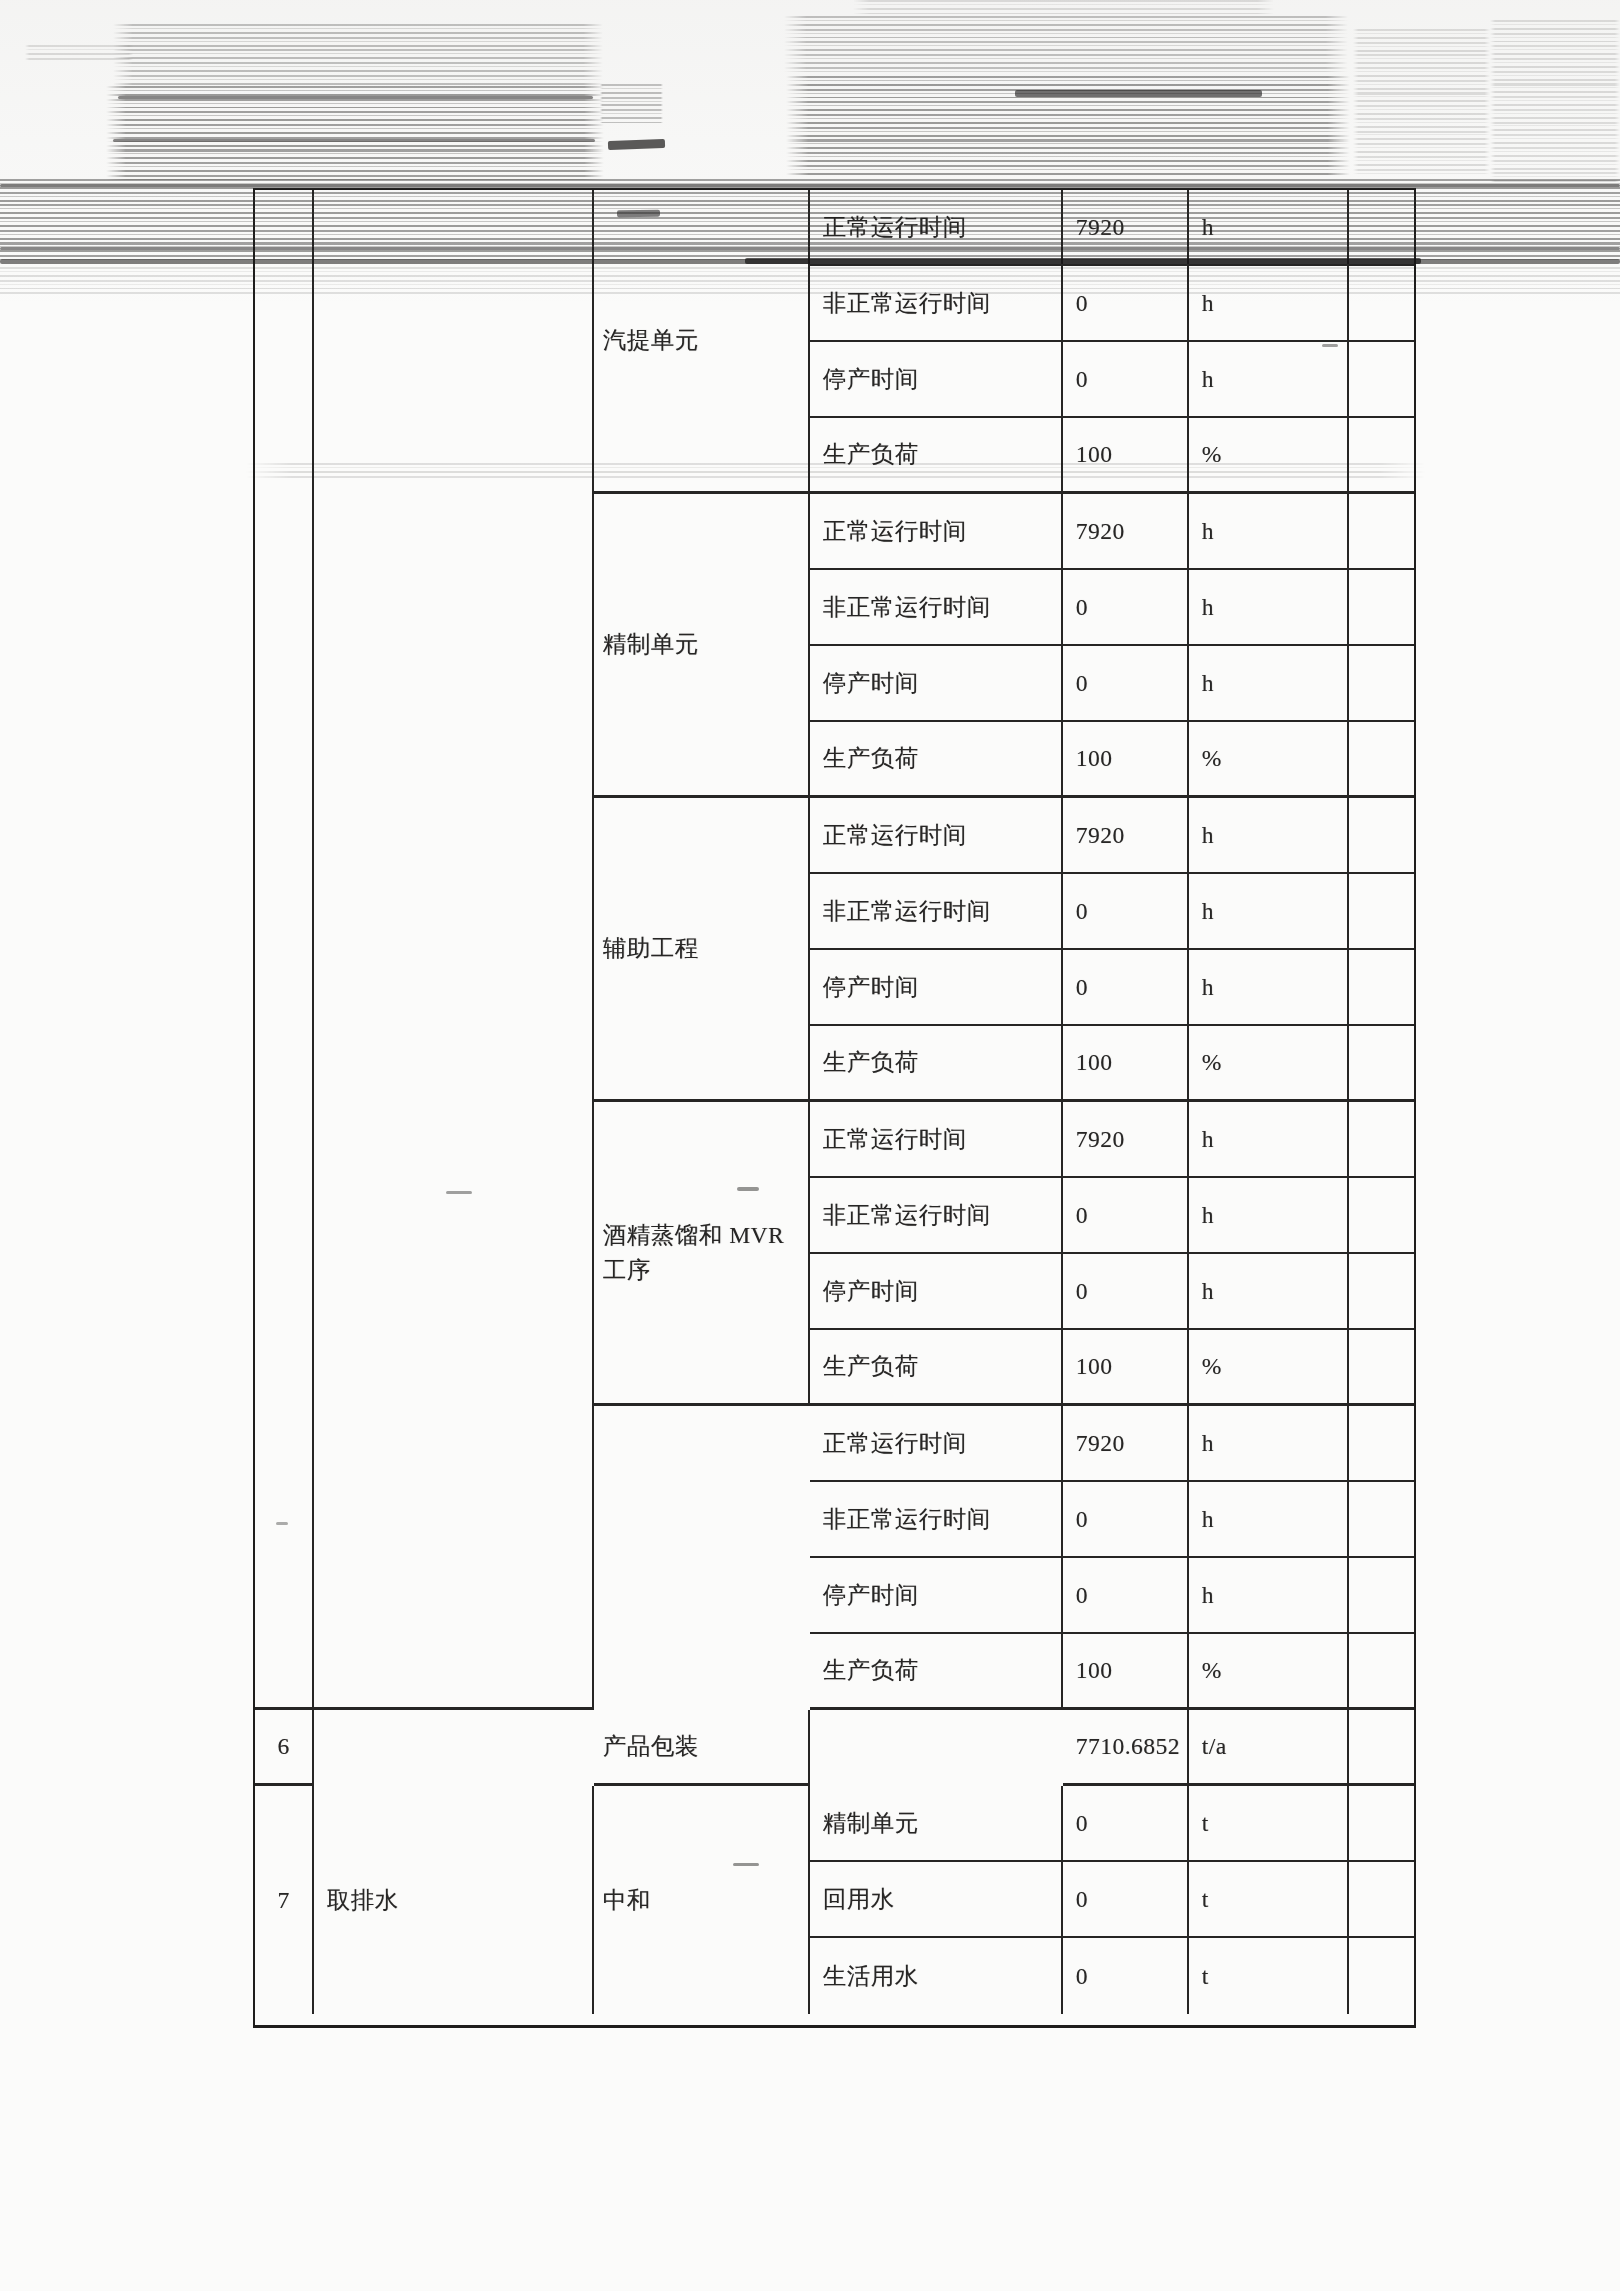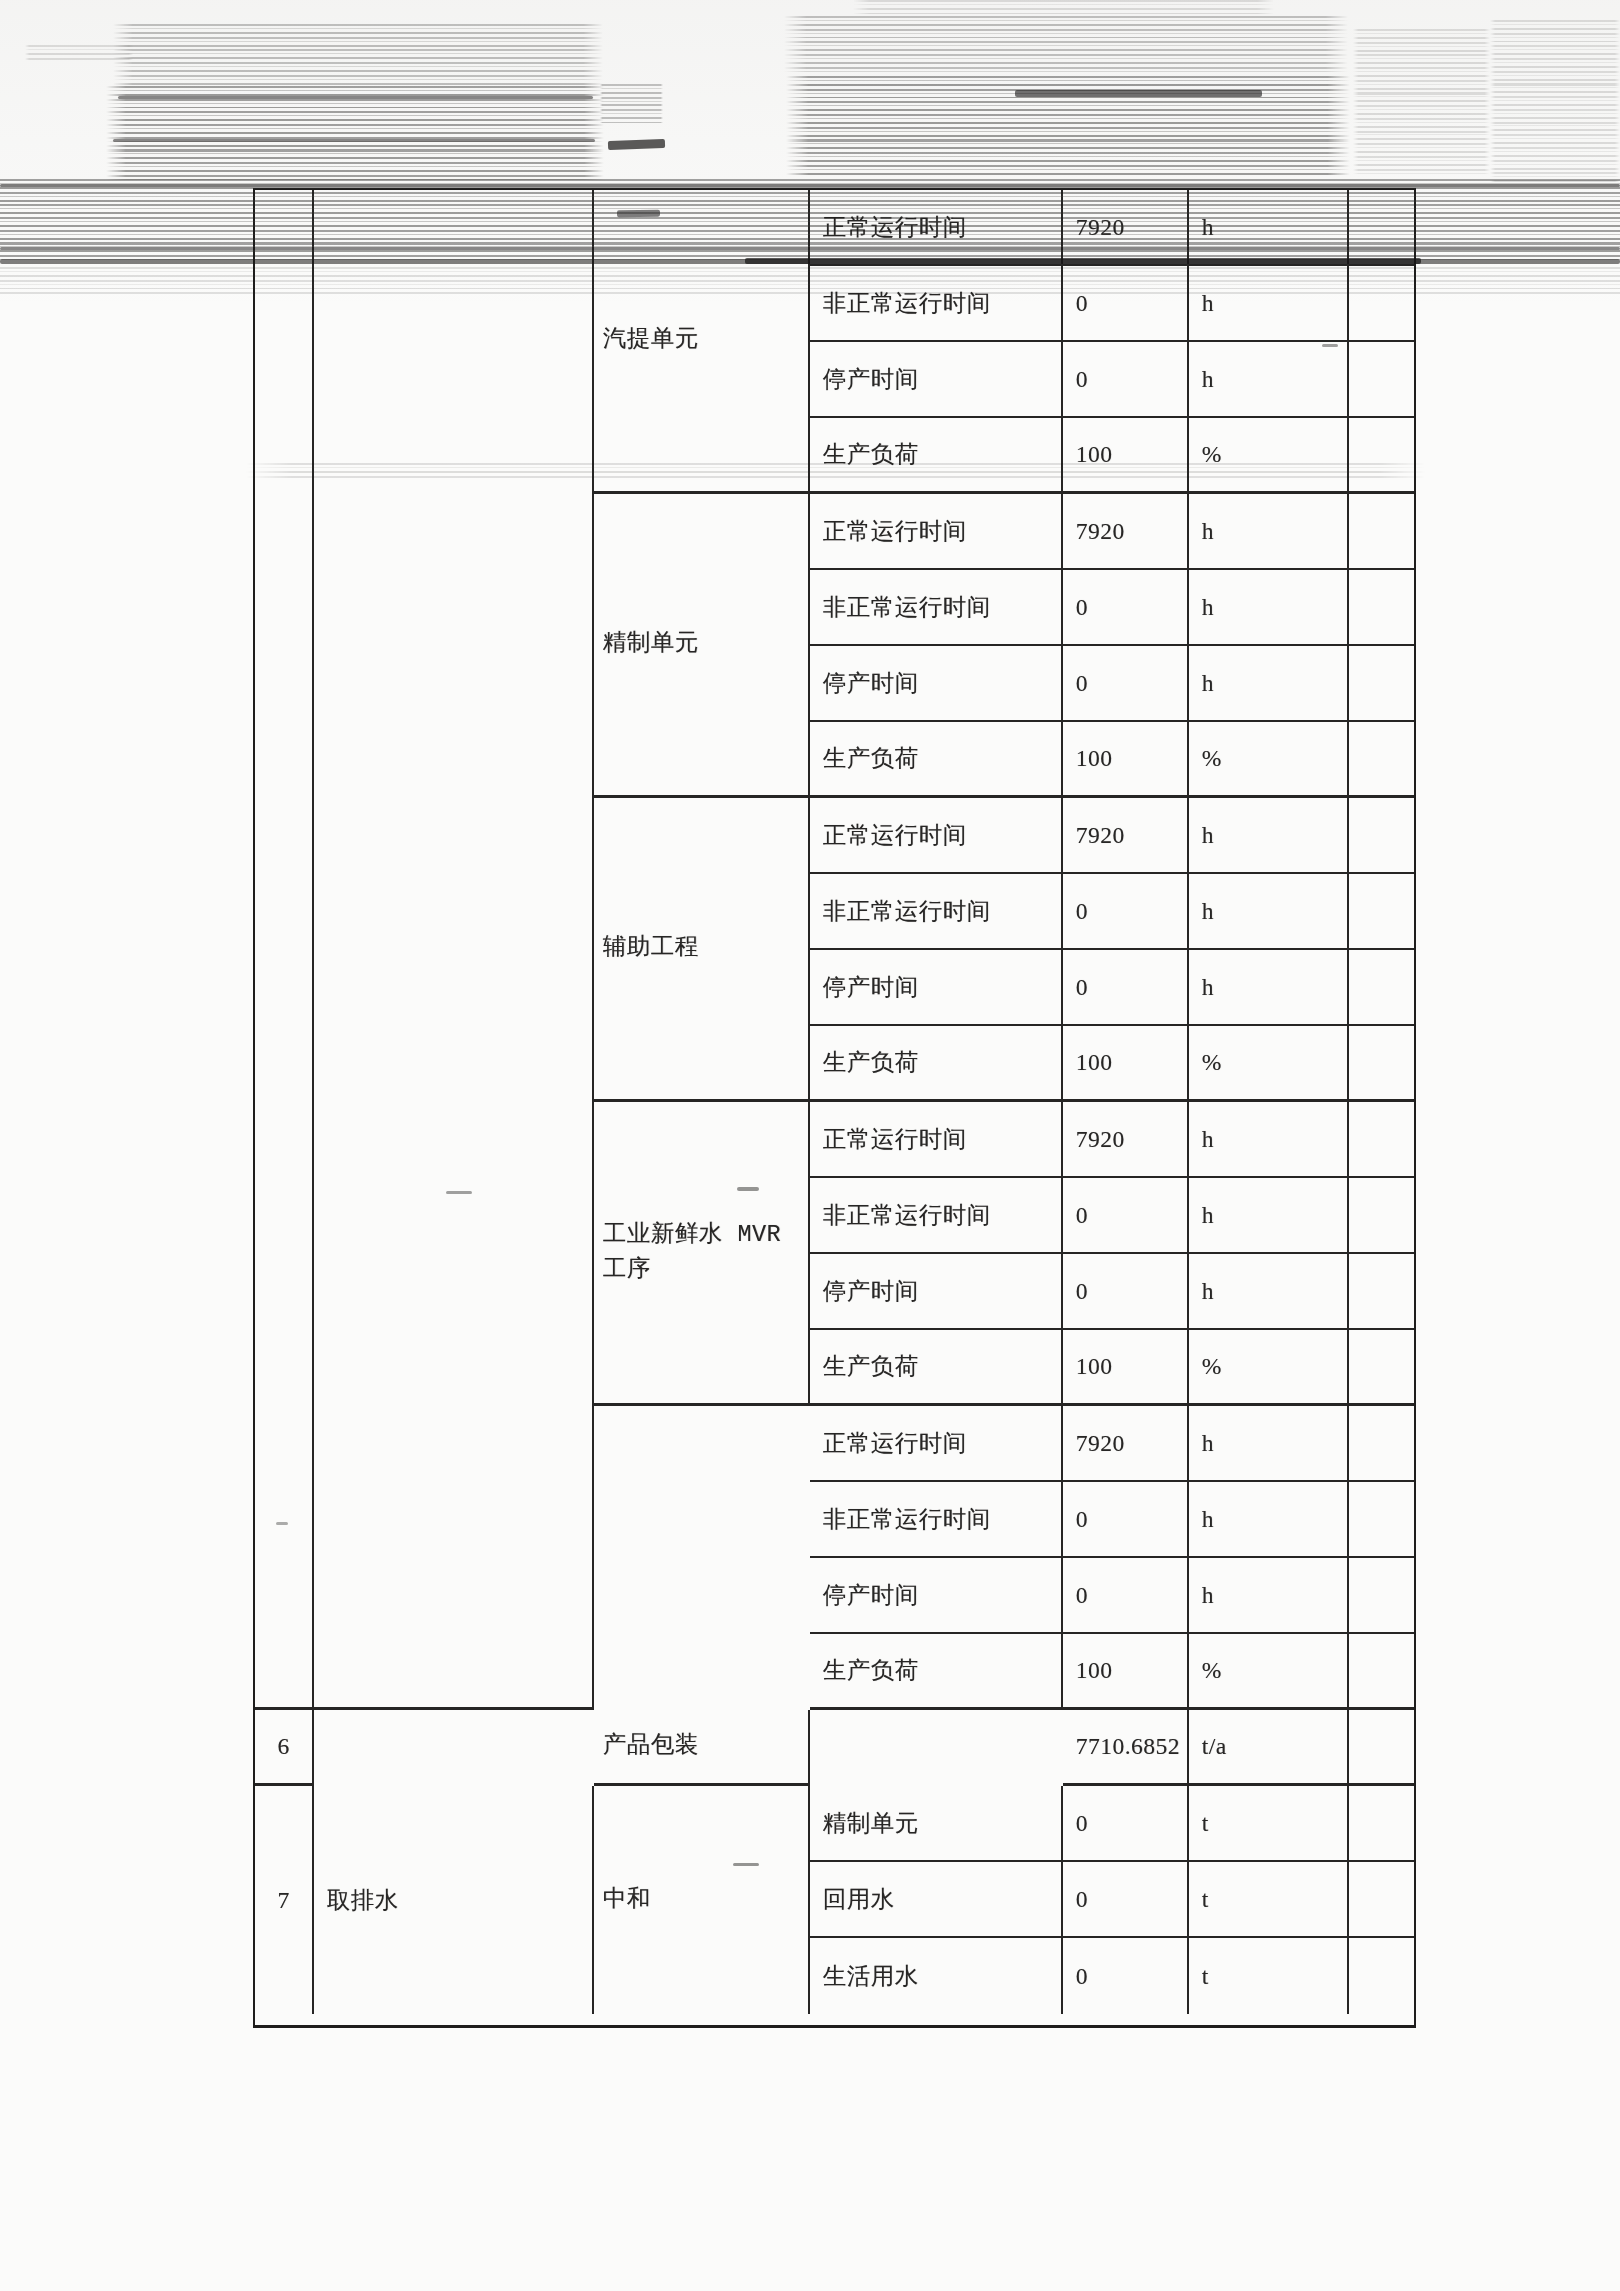--- a/index.html
+++ b/index.html
@@ -8,21 +8,21 @@
   
   .tbl{position:absolute;left:253px;top:188px;width:1159px;height:1835px;
        display:grid;box-sizing:content-box;
        grid-template-columns:59px 280px 216px 253px 126px 160px 65px;
        grid-template-rows:repeat(24,76px);
        border:2.5px solid #1e1d1c;border-bottom-width:3.9px;}
   .cell{box-sizing:border-box;border-right:2px solid #262524;border-bottom:2px solid #262524;
         display:flex;align-items:center;font-size:23.5px;letter-spacing:0.5px;
         text-shadow:0.4px 0.4px 0.7px rgba(40,38,36,.38);line-height:1.45;}
   .pad{padding-left:12.7px;}
-  .pad8{padding-left:8.8px;padding-right:3.9px;font-family:Liberation Mono, monospace;}
+  .pad8{padding-left:8.8px;padding-right:3.9px;}
   .ctr{justify-content:center;}
   .tb{border-bottom-width:3.4px;}
   .nb{border-bottom:none;}
   .nr{border-right:none;}
   
   .streaks{position:absolute;pointer-events:none;
     background-image:repeating-linear-gradient(to bottom,
       rgba(28,27,26,.42) 0px, rgba(28,27,26,.42) 2px,
       rgba(255,255,255,0) 2px, rgba(255,255,255,0) 3.9px,
       rgba(75,73,70,.30) 3.9px, rgba(75,73,70,.30) 4.9px,
@@ -48,21 +48,21 @@
     <div class="cell ctr tb" style="grid-area:1/1/21/2"></div>
     <div class="cell ctr tb" style="grid-area:21/1/22/2">6</div>
     <div class="cell ctr nb" style="grid-area:22/1/25/2">7</div>
 
     <div class="cell pad tb" style="grid-area:1/2/21/3"></div>
     <div class="cell pad nb" style="grid-area:22/2/25/3">取排水</div>
 
     <div class="cell pad8 tb" style="grid-area:1/3/5/4">汽提单元</div>
     <div class="cell pad8 tb" style="grid-area:5/3/9/4">精制单元</div>
     <div class="cell pad8 tb" style="grid-area:9/3/13/4">辅助工程</div>
-    <div class="cell pad8 tb" style="grid-area:13/3/17/4">工业新鲜水 MVR 工序</div>
+    <div class="cell pad8 tb" style="grid-area:13/3/17/4">酒精蒸馏和 MVR 工序</div>
     <div class="cell pad8 nb" style="grid-area:22/3/25/4">中和</div>
     <div class="cell pad8 tb" style="grid-area:21/3/22/4">产品包装</div>
 
     <div class="cell pad" style="grid-area:1/4/2/5">正常运行时间</div>
     <div class="cell pad" style="grid-area:1/5/2/6">7920</div>
     <div class="cell pad" style="grid-area:1/6/2/7">h</div>
     <div class="cell nr" style="grid-area:1/7/2/8"></div>
 
     <div class="cell pad" style="grid-area:2/4/3/5">非正常运行时间</div>
     <div class="cell pad" style="grid-area:2/5/3/6">0</div>

